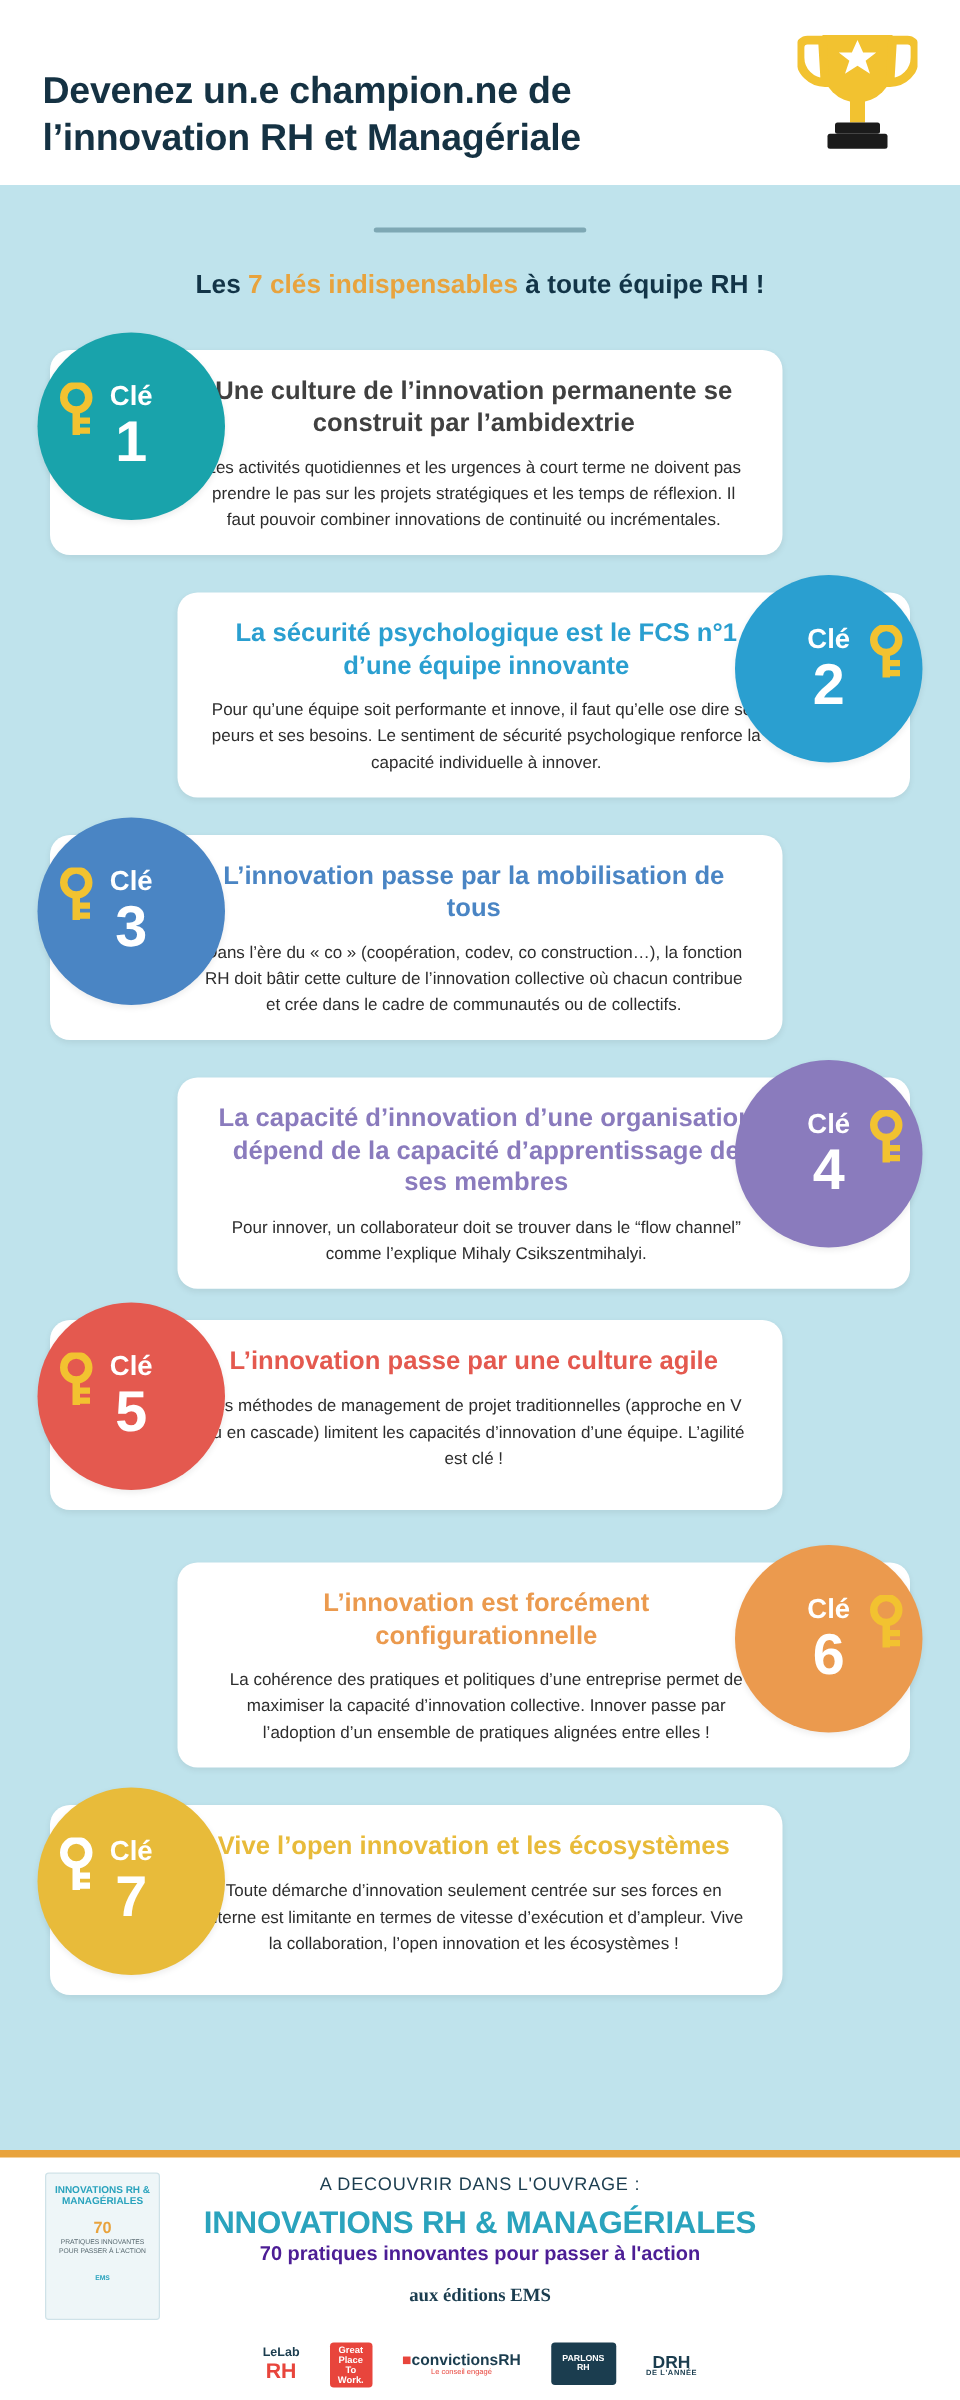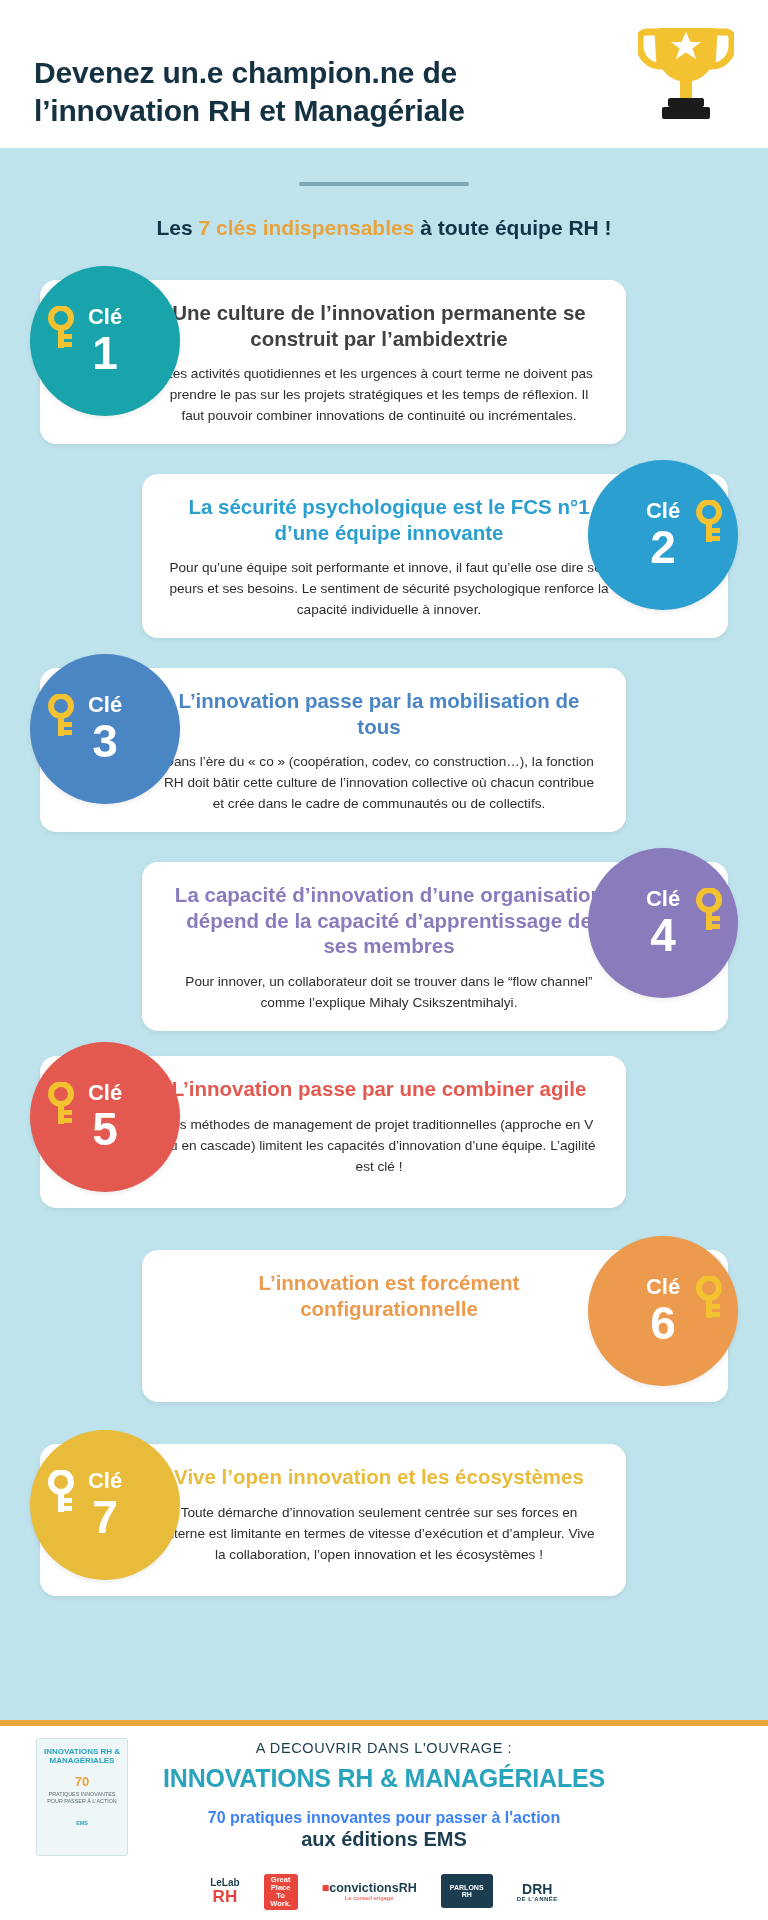--- a/index.html
+++ b/index.html
@@ -149,28 +149,29 @@
   .f-line2 {
     font-size: 25px;
     font-weight: bold;
     color: #2aa3bd;
     margin-top: 8px;
     letter-spacing: -0.2px;
   }
   .f-line3 {
     font-size: 16px;
     font-weight: bold;
-    color: #3b82f6;
+    color: #4c1d95;
+    margin-top: 2px;
+  }
+  .f-line4 {
+    font-size: 15px;
+    font-weight: bold;
+    color: #1b3d4f;
     margin-top: 16px;
-  }
-  .f-line4 {
-    font-size: 20px;
-    font-weight: bold;
-    color: #1b3d4f;
-    margin-top: 1px;
+    font-family: Liberation Serif, serif;
   }
   .bookcover {
     position: absolute;
     left: 36px;
     top: 12px;
     width: 92px;
     height: 118px;
     background: #eef6f8;
     border: 1px solid #cfe2e8;
     border-radius: 3px;
@@ -333,38 +334,39 @@
         <span class="cle">Clé</span>
         <span class="num">5</span>
         <svg class="keyicon" viewBox="0 0 34 44">
           <circle cx="17" cy="12" r="10" fill="none" stroke="#f2c230" stroke-width="6"></circle>
           <rect x="14" y="20" width="6" height="22" fill="#f2c230"></rect>
           <rect x="20" y="28" width="8" height="5" fill="#f2c230"></rect>
           <rect x="20" y="36" width="8" height="5" fill="#f2c230"></rect>
         </svg>
       </div>
       <div class="card">
-        <h3 style="color: rgb(228, 89, 79);">L’innovation passe par une combiner agile</h3>
+        <h3 style="color: rgb(228, 89, 79);">L’innovation passe par une culture agile</h3>
         <p>Les méthodes de management de projet traditionnelles (approche en V ou en cascade) limitent les capacités d’innovation d’une équipe. L’agilité est clé !</p>
       </div>
     </div>
 
     <div class="row right">
       <div class="badge" style="background: rgb(235, 154, 78);">
         <span class="cle">Clé</span>
         <span class="num">6</span>
         <svg class="keyicon" viewBox="0 0 34 44">
           <circle cx="17" cy="12" r="10" fill="none" stroke="#f2c230" stroke-width="6"></circle>
           <rect x="14" y="20" width="6" height="22" fill="#f2c230"></rect>
           <rect x="20" y="28" width="8" height="5" fill="#f2c230"></rect>
           <rect x="20" y="36" width="8" height="5" fill="#f2c230"></rect>
         </svg>
       </div>
       <div class="card">
         <h3 style="color: rgb(235, 154, 78);">L’innovation est forcément configurationnelle</h3>
+        <p>La cohérence des pratiques et politiques d’une entreprise permet de maximiser la capacité d’innovation collective. Innover passe par l’adoption d’un ensemble de pratiques alignées entre elles !</p>
       </div>
     </div>
 
     <div class="row left">
       <div class="badge" style="background: rgb(232, 187, 58);">
         <span class="cle">Clé</span>
         <span class="num">7</span>
         <svg class="keyicon" viewBox="0 0 34 44">
           <circle cx="17" cy="12" r="10" fill="none" stroke="#ffffff" stroke-width="6"></circle>
           <rect x="14" y="20" width="6" height="22" fill="#ffffff"></rect>

